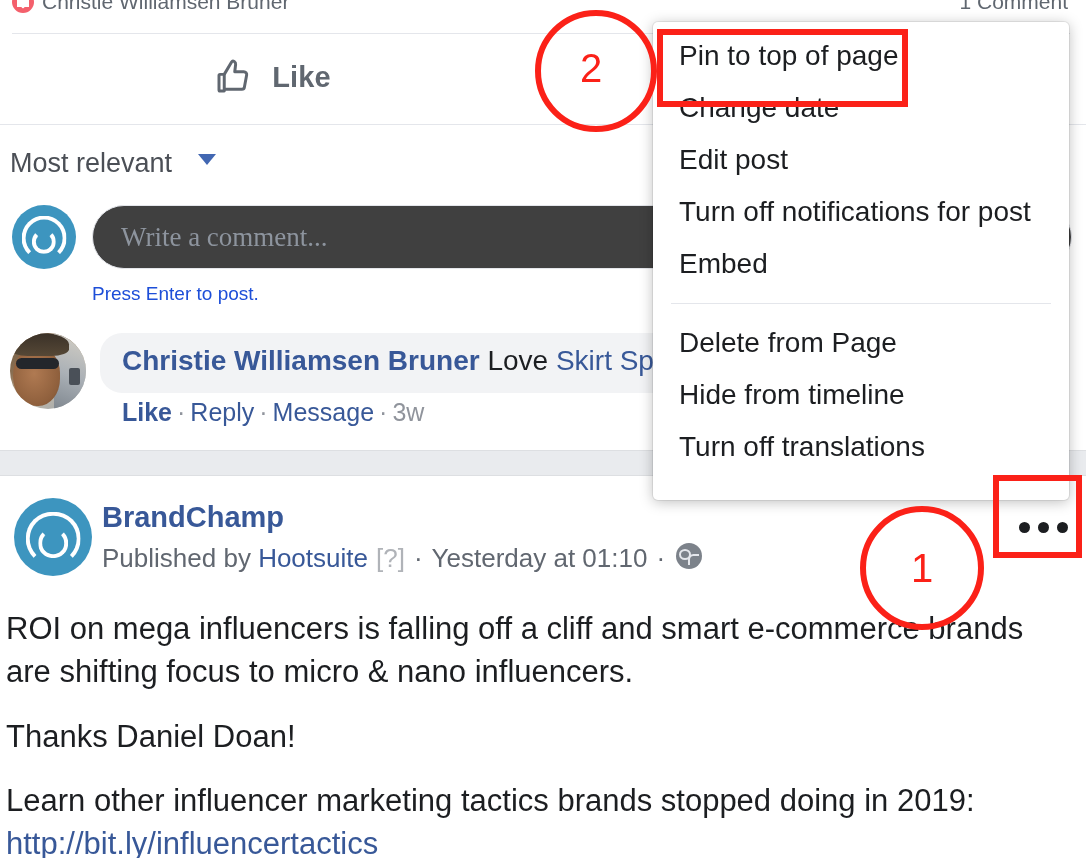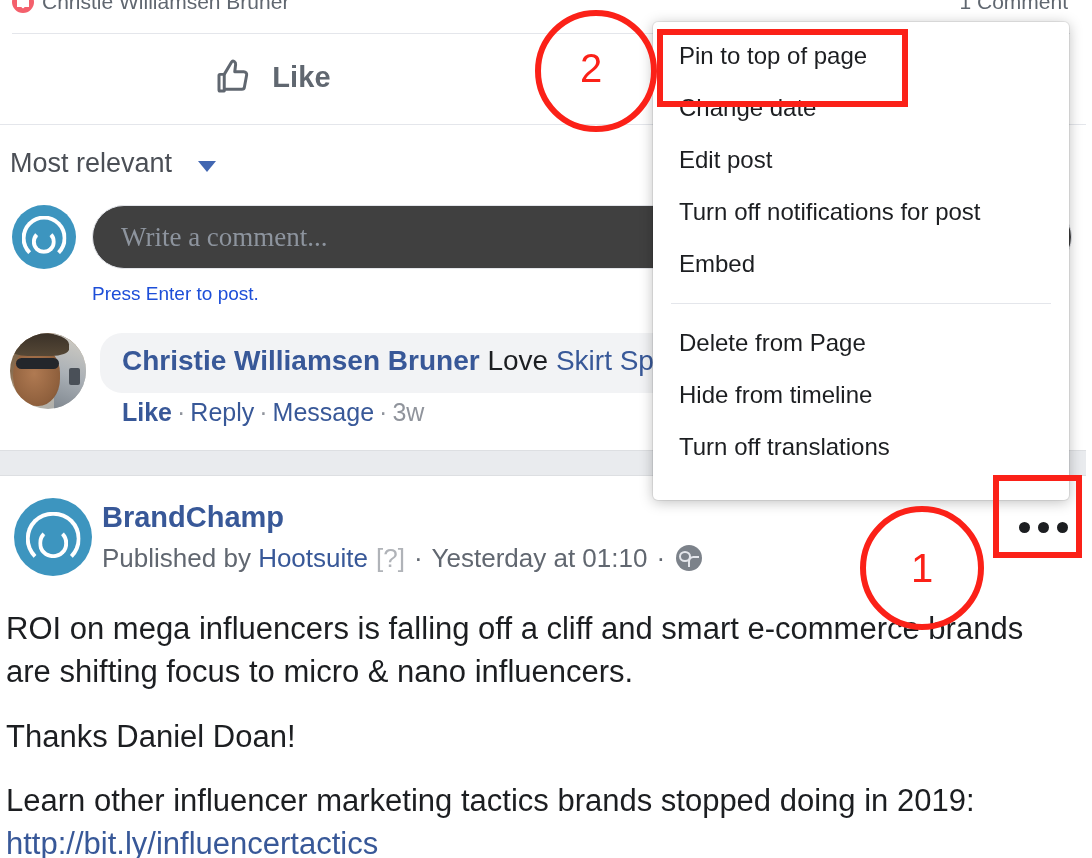--- a/index.html
+++ b/index.html
@@ -131,21 +131,20 @@
     font-weight: 700;
     color: #606770;
     letter-spacing: 0.1px;
   }
   .ico-thumb, .ico-bubble { display:block; }
 
   .sort-row {
     position: absolute;
     left: 10px; top: 148px;
     display: flex;
-    align-items: center;
     gap: 26px;
   }
   .sort-label {
     font-size: 27px;
     color: #4b4f56;
   }
   .caret-down {
     width: 0; height: 0;
     border-left: 9px solid transparent;
     border-right: 9px solid transparent;
@@ -335,21 +334,20 @@
     font-size: 29px;
     font-weight: 700;
     color: #385898;
     line-height: 1.1;
   }
   .ph-meta {
     margin-top: 9px;
     font-size: 26px;
     color: #616770;
     display: flex;
-    align-items: center;
     gap: 0;
     white-space: nowrap;
   }
   .ph-meta .app-link { color: #385898; }
   .ph-meta .qmark { color: #b0b3b8; margin-left: 8px; }
   .ph-meta .sep { margin: 0 9px; color:#616770; }
   .globe {
     display: inline-block;
     width: 26px; height: 26px;
     border-radius: 50%;
@@ -417,21 +415,21 @@
     box-shadow: 0 2px 14px rgba(0,0,0,0.26), 0 0 0 1px rgba(0,0,0,0.07);
     box-sizing: border-box;
     padding: 8px 0 10px 0;
     z-index: 20;
   }
   .menu-item {
     height: 52px;
     display: flex;
     align-items: center;
     padding: 0 26px;
-    font-size: 24px;
+    font-size: 28px;
     color: #1c1e21;
     cursor: pointer;
     white-space: nowrap;
   }
   .menu-sep {
     height: 1px;
     background: #e4e6eb;
     margin: 13px 18px 13px 18px;
   }
 

